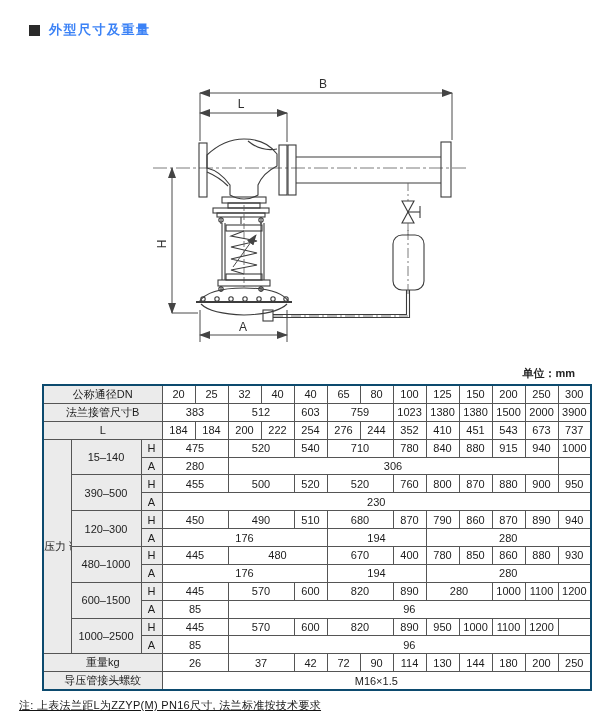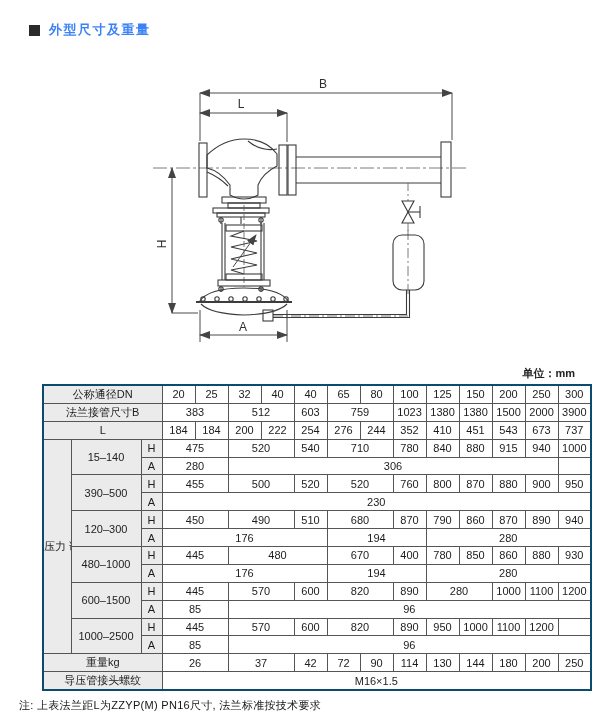--- a/index.html
+++ b/index.html
@@ -15,21 +15,21 @@
   table.dims{
     position:absolute;left:42px;top:384px;border-collapse:collapse;table-layout:fixed;
     width:547px;border:2px solid #0c4a6e;
   }
   table.dims td{
     border:1px solid #555;height:16.9px;padding:0;text-align:center;vertical-align:middle;
     font-size:11px;color:#1c1c1c;overflow:hidden;white-space:nowrap;
   }
   td.lbl{background:#ebebeb;}
   td.vert{white-space:pre-line;line-height:1.5;}
-  .note{position:absolute;left:19px;top:698px;font-size:11px;color:#151515;letter-spacing:0.3px;}
+  .note{position:absolute;left:19px;top:698px;font-size:11px;color:#151515;letter-spacing:0.3px;text-decoration:underline;}
   svg .thin{stroke:#3c3c3c;stroke-width:1.1;fill:none;}
   svg .dim{stroke:#4a4a4a;stroke-width:1;fill:none;}
   svg .dash{stroke:#5a5a5a;stroke-width:0.8;fill:none;}
   svg text{font-family:"Liberation Sans","DejaVu Sans",sans-serif;font-size:12px;fill:#2e2e2e;}
 </style>
 </head>
 <body>
 
 <div class="title-row">
   <span class="title-bullet"></span>

